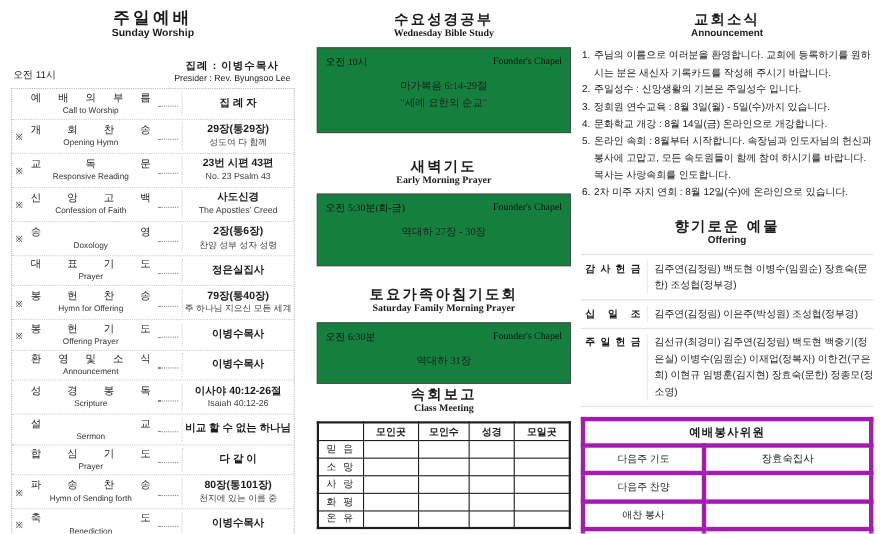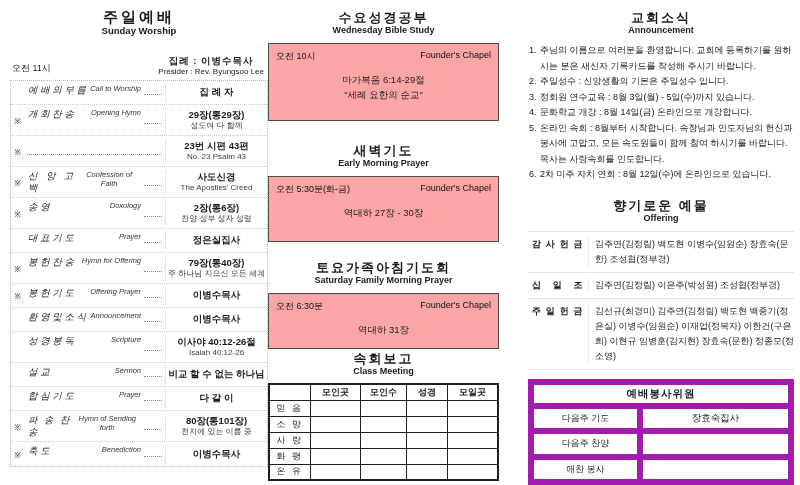--- a/index.html
+++ b/index.html
@@ -6,21 +6,21 @@
   html, body { width: 800px; height: 485px; }
   body {
     background: #ffffff;
     color: #1a1a1a;
     font-family: "Liberation Sans", sans-serif;
     position: relative;
     overflow: hidden;
   }
   .panel { position: absolute; top: 0; height: 434px; }
   #panel-left  { left: 10px;  width: 258px; }
-  #panel-mid   { left: 268px; width: 231px; }
+  #panel-mid   { left: 288px; width: 231px; font-family: Liberation Serif, serif; }
   #panel-right { left: 528px; width: 266px; }
 
   
   .sec-head { text-align: center; }
   .sec-title { font-size: 13px; font-weight: bold; letter-spacing: 2px; line-height: 15px; }
   .sec-title-en { font-size: 9px; font-weight: bold; line-height: 11px; }
 
   
   .w-head { text-align: center; margin-top: 8px; }
   .w-title { font-size: 15px; font-weight: bold; letter-spacing: 3px; line-height: 17px; }
@@ -28,33 +28,33 @@
   .w-meta { display: flex; justify-content: space-between; align-items: flex-end; margin-top: 6px; padding: 0 2px; }
   .w-time { font-size: 9px; padding-bottom: 2px; }
   .w-presider { text-align: center; padding-right: 2px; margin-top: 12px; }
   .w-presider-kr { font-size: 9.5px; font-weight: bold; line-height: 12px; letter-spacing: 1px; }
   .w-presider-en { font-size: 8px; line-height: 10px; }
 
   .w-table { border: 1px dotted #b8b8b8; margin-top: 3px; }
   .w-row { display: flex; align-items: stretch; border-bottom: 1px dotted #cccccc; padding: 2.5px 0; min-height: 24px; }
   .w-row:last-child { border-bottom: none; }
   .w-mark { width: 13px; flex: none; font-size: 8px; color: #222; display: flex; align-items: center; justify-content: center; }
-  .w-label { width: 117px; flex: none; display: flex; justify-content: space-between; font-style: italic; }
+  .w-label { width: 117px; flex: none; display: flex; flex-direction: column; justify-content: center; }
   .w-kr { font-size: 9.5px; line-height: 12px; text-align: justify; text-align-last: justify; padding: 0 4px; }
   .w-en { font-size: 7.5px; color: #333; text-align: center; line-height: 9.5px; }
   .w-leader { flex: 1; position: relative; margin: 0 2px; }
   .w-leader::after { content: ""; position: absolute; left: 1px; right: 1px; top: 60%; border-top: 1.5px dotted #8a8a8a; }
   .w-value { width: 102px; flex: none; border-left: 1px dotted #cccccc; display: flex; flex-direction: column; justify-content: center; text-align: center; padding: 1px 2px; }
   .w-val { font-size: 9.5px; font-weight: bold; line-height: 12.5px; }
   .w-sub { font-size: 8px; color: #3d3d3d; line-height: 10.5px; }
 
   
   .mid-sec { margin-top: 14px; }
   .mid-sec:first-child { margin-top: 10px; }
-  .box { border: 1px solid #4c4c4c; margin-top: 7px; padding: 6px 7px 8px; background: #fca5a5; }
+  .box { border: 1px solid #4c4c4c; margin-top: 7px; padding: 6px 7px 8px; background: #15803d; }
   .box-head { display: flex; justify-content: space-between; font-size: 9px; color: #111; }
   .box-time { text-align: left; }
   .box-place { text-align: right; }
   .box-lines { text-align: center; font-size: 9.5px; color: #222; margin-top: 9px; line-height: 15px; }
   #box-study { min-height: 78px; }
   #box-dawn { min-height: 66px; margin-bottom: 18px; }
   #box-sat { min-height: 56px; }
   #sec-dawn { margin-top: 22px; }
   #sec-sat { margin-top: 4px; }
   #sec-class { margin-top: 2px; }
@@ -74,21 +74,21 @@
   .news-num { width: 11px; flex: none; }
   .news-text { flex: 1; }
 
   #sec-offering { margin-top: 15px; }
   .off-table { margin-top: 7px; border-top: 1px solid #e2e2e2; }
   .off-row { display: flex; align-items: flex-start; border-bottom: 1px solid #e2e2e2; padding: 5px 0 5px 2px; }
   .off-label { width: 58px; flex: none; font-size: 9px; font-weight: bold; text-align: justify; text-align-last: justify; padding: 1px 5px 0 2px; letter-spacing: 0.5px; }
   .off-names { flex: 1; font-size: 9px; line-height: 15px; padding-left: 6px; border-left: 1px solid #ececec; }
 
   .committee-table { margin-top: 9px; border: 2px solid #1e1e1e; }
-  .committee-table th, .committee-table td { border: 6px solid #a21caf; text-align: center; }
+  .committee-table th, .committee-table td { border: 4px solid #a21caf; text-align: center; }
   .committee-table th { font-size: 10.5px; font-weight: bold; height: 24px; letter-spacing: 1px; }
   .committee-table td { height: 25.5px; }
   .committee-table td.clab { width: 42%; font-size: 9px; }
   .committee-table td.cval { font-size: 9.5px; }
 </style>
 </head>
 <body>
 
 <div class="panel" id="panel-left">
   <div class="w-head">
@@ -126,20 +126,24 @@
       </div>
       <div class="w-leader"></div>
       <div class="w-value">
         <div class="w-val">29장(통29장)</div>
         <div class="w-sub">성도여 다 함께</div>
       </div>
     </div>
 
     <div class="w-row">
       <span class="w-mark">※</span>
+      <div class="w-label">
+        <div class="w-kr">교 독 문</div>
+        <div class="w-en">Responsive Reading</div>
+      </div>
       <div class="w-leader"></div>
       <div class="w-value">
         <div class="w-val">23번 시편 43편</div>
         <div class="w-sub">No. 23  Psalm 43</div>
       </div>
     </div>
 
     <div class="w-row">
       <span class="w-mark">※</span>
       <div class="w-label">

